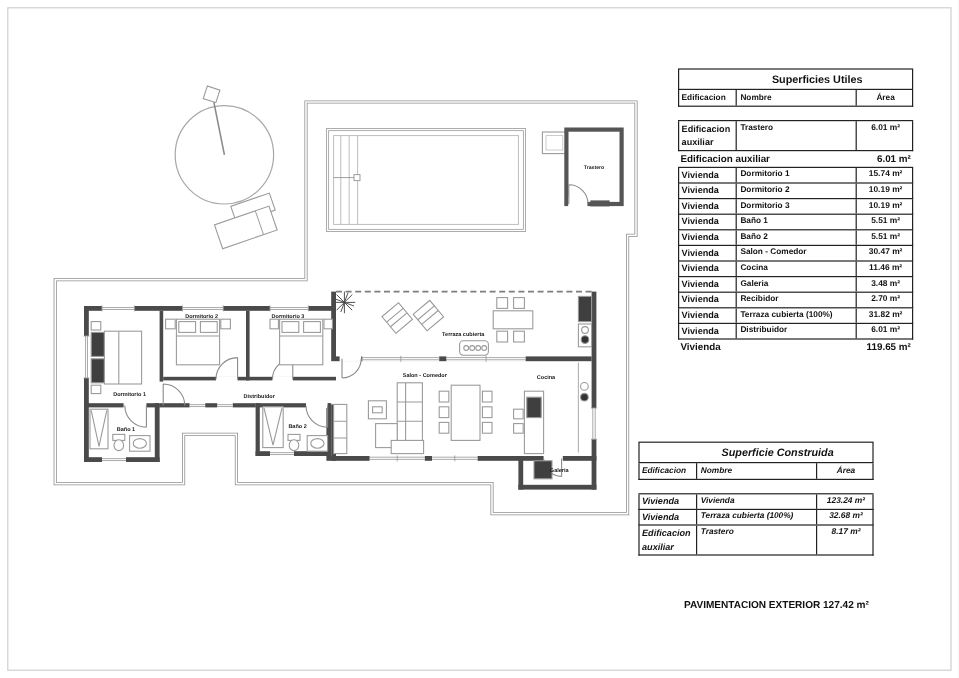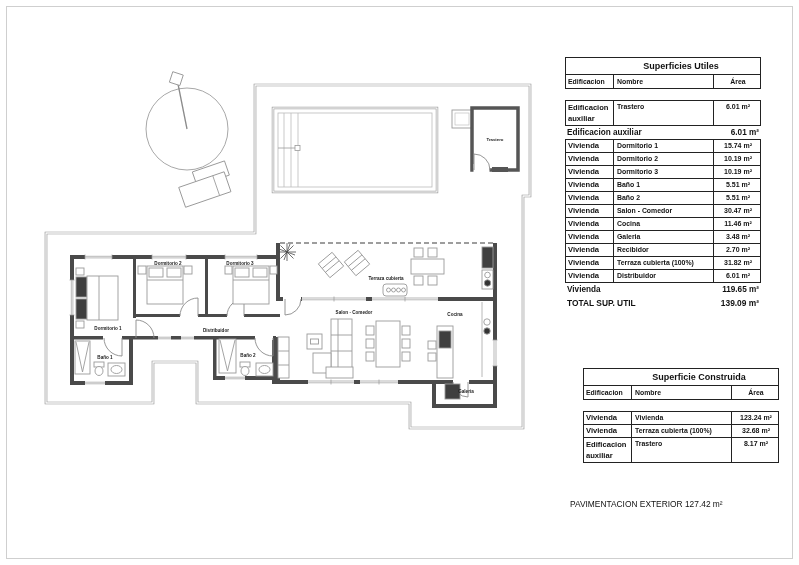--- a/index.html
+++ b/index.html
@@ -20,21 +20,21 @@
   .row{display:grid;grid-template-columns:47px 101px 48px;border-bottom:1px solid #222;
        border-left:1px solid #222;border-right:1px solid #222;box-sizing:border-box;}
   .row .c1{font-size:7.6px;line-height:12px;padding-left:2px;}
   .row .c2{border-left:1px solid #222;border-right:1px solid #222;font-size:6.9px;line-height:12px;padding-left:3px;}
   .row .c3{font-size:7px;line-height:12px;text-align:center;}
   .row.tall .c1{line-height:11px;padding-top:1px;height:23px;}
   .subrow{display:flex;justify-content:space-between;font-size:8.2px;line-height:13px;height:13px;padding-right:2px;}
   .subrow .sl{padding-left:2px;}
   .totrow{display:flex;justify-content:space-between;font-size:8.4px;line-height:15px;height:15px;padding-right:2px;}
   .totrow .sl{padding-left:2px;}
-  .footer-note{position:absolute;left:570px;top:499px;font-size:8.4px;font-weight:normal;color:#111;}
+  .footer-note{position:absolute;left:570px;top:499px;font-size:8.4px;font-weight:bold;color:#111;}
 </style>
 </head>
 <body>
 
 <div class="page">
 
 <svg width="799" height="565" viewBox="0 0 799 565">
 
   <rect x="6.5" y="6.5" width="786" height="552" fill="none" stroke="#cfcfcf" stroke-width="1"></rect>
 
@@ -363,27 +363,23 @@
     <div class="row">
       <div class="c1">Vivienda</div>
       <div class="c2">Distribuidor</div>
       <div class="c3">6.01 m²</div>
     </div>
   </div>
   <div class="subrow">
     <span class="sl">Vivienda</span>
     <span>119.65 m²</span>
   </div>
-  <div class="totrow">
-    <span class="sl">TOTAL SUP. UTIL</span>
-    <span>139.09 m²</span>
-  </div>
 </div>
 
-<div class="tbl" style="left:583px;top:368px;">
+<div class="tbl" style="left:532px;top:368px;font-style:italic;">
   <div class="tbl-title">Superficie Construida</div>
   <div class="tbl-head">
     <div class="h1">Edificacion</div>
     <div class="h2">Nombre</div>
     <div class="h3">Área</div>
   </div>
   <div class="gap"></div>
   <div class="block">
     <div class="row">
       <div class="c1">Vivienda</div>

